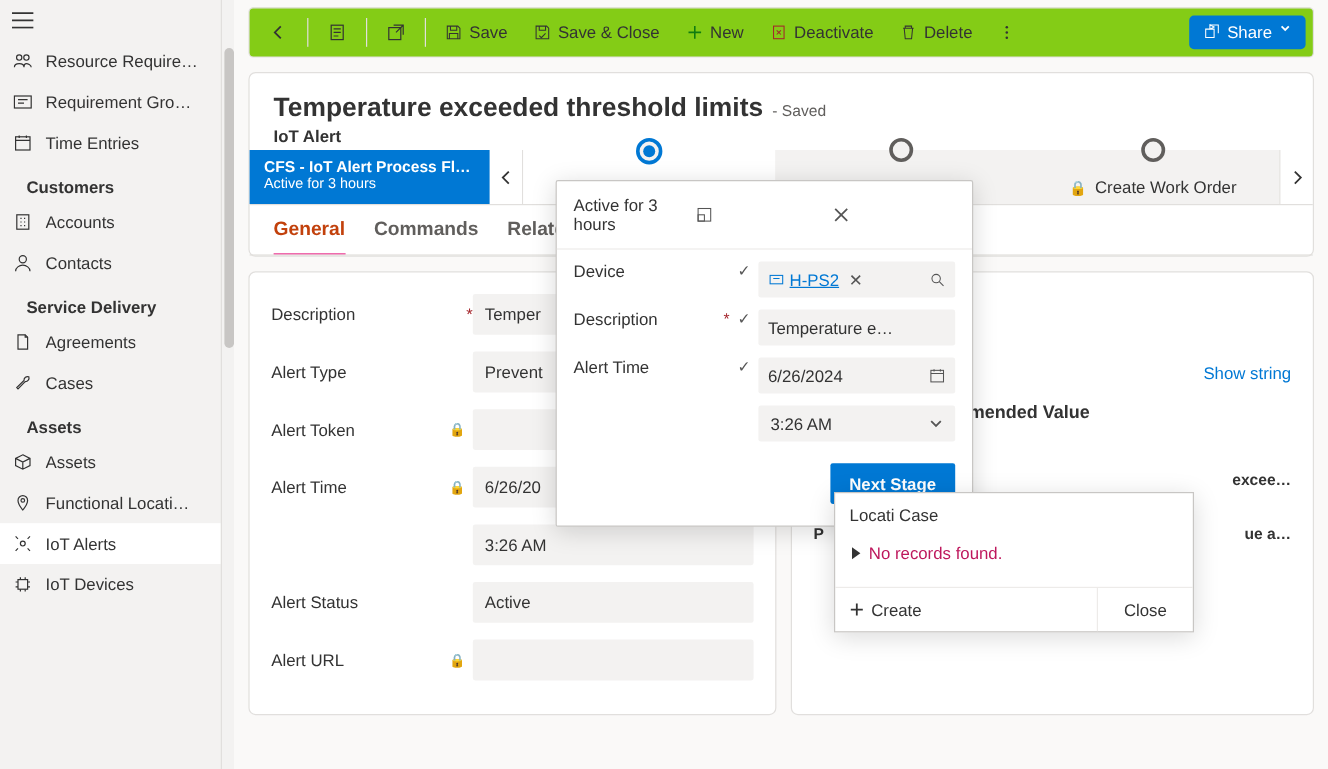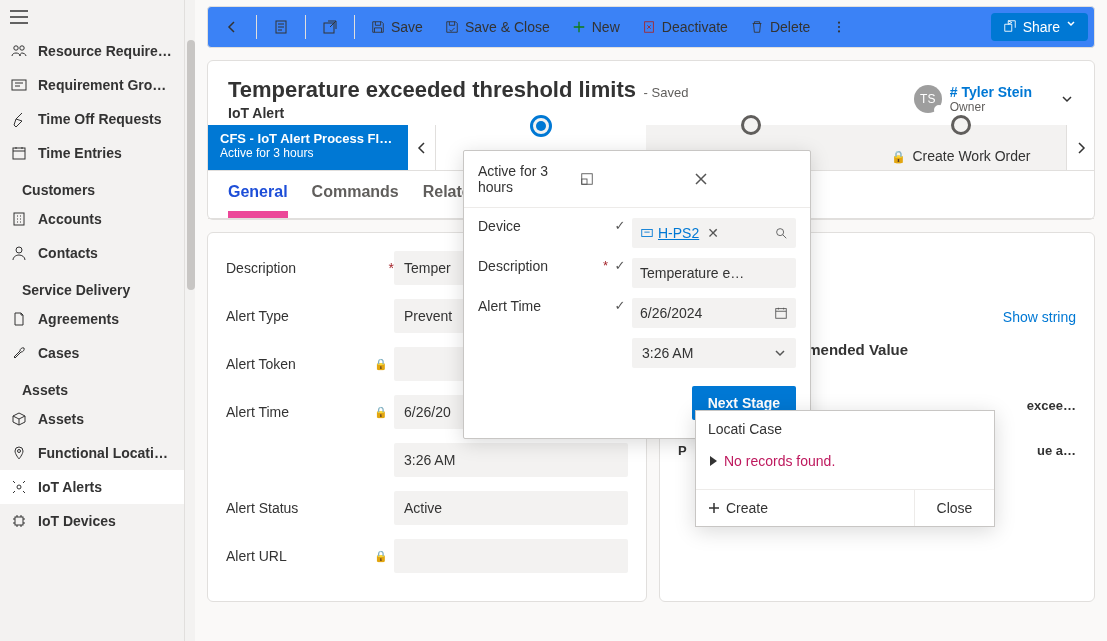--- a/index.html
+++ b/index.html
@@ -1,34 +1,34 @@
 <!DOCTYPE html>
 <html><head>
 <meta charset="utf-8">
 <style>
   * { box-sizing: border-box; margin: 0; padding: 0; }
   body { font-family: "Segoe UI", Arial, sans-serif; font-size: 13px; color: #333; background: #faf9f8; width: 1107px; height: 641px; overflow: hidden; position: relative; }
   
   
   .sidebar { position: absolute; left: 0; top: 0; width: 195px; height: 641px; background: #f3f2f1; overflow-y: auto; }
   .hamburger { padding: 10px 10px; cursor: pointer; }
-  .nav-item { display: flex; align-items: center; padding: 8px 10px; cursor: pointer; gap: 10px; font-size: 14px; font-weight: bold; }
+  .nav-item { display: flex; align-items: center; padding: 8px 10px; cursor: pointer; gap: 10px; font-size: 14px; }
   .nav-item.selected { background: #fff; }
   .nav-item .icon { width: 18px; height: 18px; display: flex; align-items: center; justify-content: center; flex-shrink: 0; }
   .nav-item .label { white-space: nowrap; overflow: hidden; text-overflow: ellipsis; }
   .nav-header { padding: 12px 10px 4px 22px; font-weight: 700; font-size: 14px; color: #333; }
   
   .scrollbar-track { position: absolute; left: 184px; top: 0; width: 12px; height: 641px; background: #f3f2f1; border-left: 1px solid #e1dfdd;}
   .scrollbar-thumb { position: absolute; left: 2px; width: 8px; top: 40px; height: 250px; background: #c8c6c4; border-radius: 4px;}
   
   
   .main { position: absolute; left: 195px; top: 0; right: 0; height: 641px; background: #faf9f8; }
   
   
-  .toolbar { display: flex; align-items: center; height: 42px; background: #3b82f6; border: 1px solid #e1dfdd; border-radius: 4px; margin: 6px 12px 0 12px; padding: 0 6px; gap: 2px; }
+  .toolbar { display: flex; align-items: center; height: 42px; background: #84cc16; border: 1px solid #e1dfdd; border-radius: 4px; margin: 6px 12px 0 12px; padding: 0 6px; gap: 2px; }
   .tb-btn { display: flex; align-items: center; gap: 6px; padding: 6px 10px; cursor: pointer; border-radius: 2px; font-size: 14px; }
   .tb-divider { width: 1px; height: 24px; background: #e1dfdd; margin: 0 4px; }
   .tb-spacer { flex: 1; }
   .share-btn { background: #0078d4; color: #fff; display: flex; align-items: flex-start; gap: 6px; padding: 6px 12px; border-radius: 4px; cursor: pointer; font-size: 14px;}
   
   
   .record-card { margin: 12px 12px 0 12px; background: #fff; border: 1px solid #e1dfdd; border-radius: 6px; }
   .record-header { display: flex; padding: 16px 20px 4px 20px; align-items: center; }
   .record-title-wrap { flex: 1; }
   .record-title { font-size: 22px; font-weight: 600; display: inline; }
@@ -52,21 +52,21 @@
   .bpf-stage { flex:1; display:flex; align-items:flex-end; justify-content:center; padding-bottom:6px; gap:6px; font-size:14px; color:#333; position:relative;}
   .bpf-stage .circle { position:absolute; top:-10px; left:50%; transform:translateX(-50%); width:20px; height:20px; border:3px solid #605e5c; border-radius:50%; background:#f3f2f1;}
   .bpf-stage.active .circle { border-color:#0078d4; width:22px; height:22px; }
   .bpf-stage.active .circle::after { content:''; position:absolute; left:50%; top:50%; transform:translate(-50%,-50%); width:10px; height:10px; background:#0078d4; border-radius:50%; }
   .bpf-stage.active { color:#000; font-weight:600; background:#fff;}
   .lock-icon { font-size:12px; color:#605e5c;}
   
   
   .tabs { display:flex; gap: 24px; padding: 12px 20px 0 20px; border-bottom: 1px solid #e1dfdd;}
   .tab { font-size: 16px; font-weight:600; color:#605e5c; padding-bottom: 10px; cursor:pointer; }
-  .tab.active { color:#1d4ed8; border-bottom: 7px solid #ec4899; }
+  .tab.active { color:#c2410c; border-bottom: 1px solid #ec4899; }
   
   
   .form-body { margin: 12px 12px 0 12px; display:flex; gap:12px; }
   .form-col { background:#fff; border:1px solid #e1dfdd; border-radius:6px; padding: 16px 18px; }
   .form-col.left { width: 440px; }
   .form-col.right { flex:1; }
   .field-row { display:flex; align-items:center; min-height:38px; margin-bottom: 10px; }
   .field-label { width: 168px; font-size:14px; color:#333; display:flex; align-items:center; gap:4px;}
   .field-req { color:#a4262c; }
   .field-lock { color:#605e5c; font-size:11px; margin-left:auto; margin-right:6px;}
@@ -130,28 +130,20 @@
         <svg width="16" height="16" viewBox="0 0 16 16">
           <rect x="1" y="3" width="14" height="10" fill="none" stroke="#333"></rect>
           <path d="M4 6h8M4 9h5" stroke="#333"></path>
         </svg>
       </span>
     <span class="label">Requirement Gro…</span>
   </div>
   <div class="nav-item">
     <span class="icon">
         <svg width="16" height="16" viewBox="0 0 16 16">
-          <path d="M3 14l2-6 6 2-6 6z M5 8l6-6" fill="none" stroke="#333"></path>
-        </svg>
-      </span>
-    <span class="label">Time Off Requests</span>
-  </div>
-  <div class="nav-item">
-    <span class="icon">
-        <svg width="16" height="16" viewBox="0 0 16 16">
           <rect x="2" y="3" width="12" height="11" fill="none" stroke="#333"></rect>
           <path d="M2 6h12M5 2v2M11 2v2" stroke="#333"></path>
         </svg>
       </span>
     <span class="label">Time Entries</span>
   </div>
 
   <div class="nav-header">Customers</div>
   <div class="nav-item">
     <span class="icon">
@@ -306,35 +298,20 @@
         </svg>
     </div>
   </div>
 
   <div class="record-card">
     <div class="record-header">
       <div class="record-title-wrap">
         <span class="record-title">Temperature exceeded threshold limits</span>
         <span class="record-saved">- Saved</span>
         <div class="record-subtitle">IoT Alert</div>
-      </div>
-      <div class="owner-block">
-        <div class="avatar">
-          <span>TS</span>
-          <span class="avatar-presence"></span>
-        </div>
-        <div>
-          <div class="owner-name"># Tyler Stein</div>
-          <div class="owner-label">Owner</div>
-        </div>
-        <div class="chev-down">
-          <svg width="14" height="14" viewBox="0 0 14 14">
-              <path d="M3 5l4 4 4-4" fill="none" stroke="#333" stroke-width="1.5"></path>
-            </svg>
-        </div>
       </div>
     </div>
 
     <div class="bpf">
       <div class="bpf-left">
         <div class="bpf-left-title">CFS - IoT Alert Process Fl…</div>
         <div class="bpf-left-sub">Active for 3 hours</div>
       </div>
       <div class="bpf-arrow">
         <svg width="10" height="14" viewBox="0 0 10 14">

